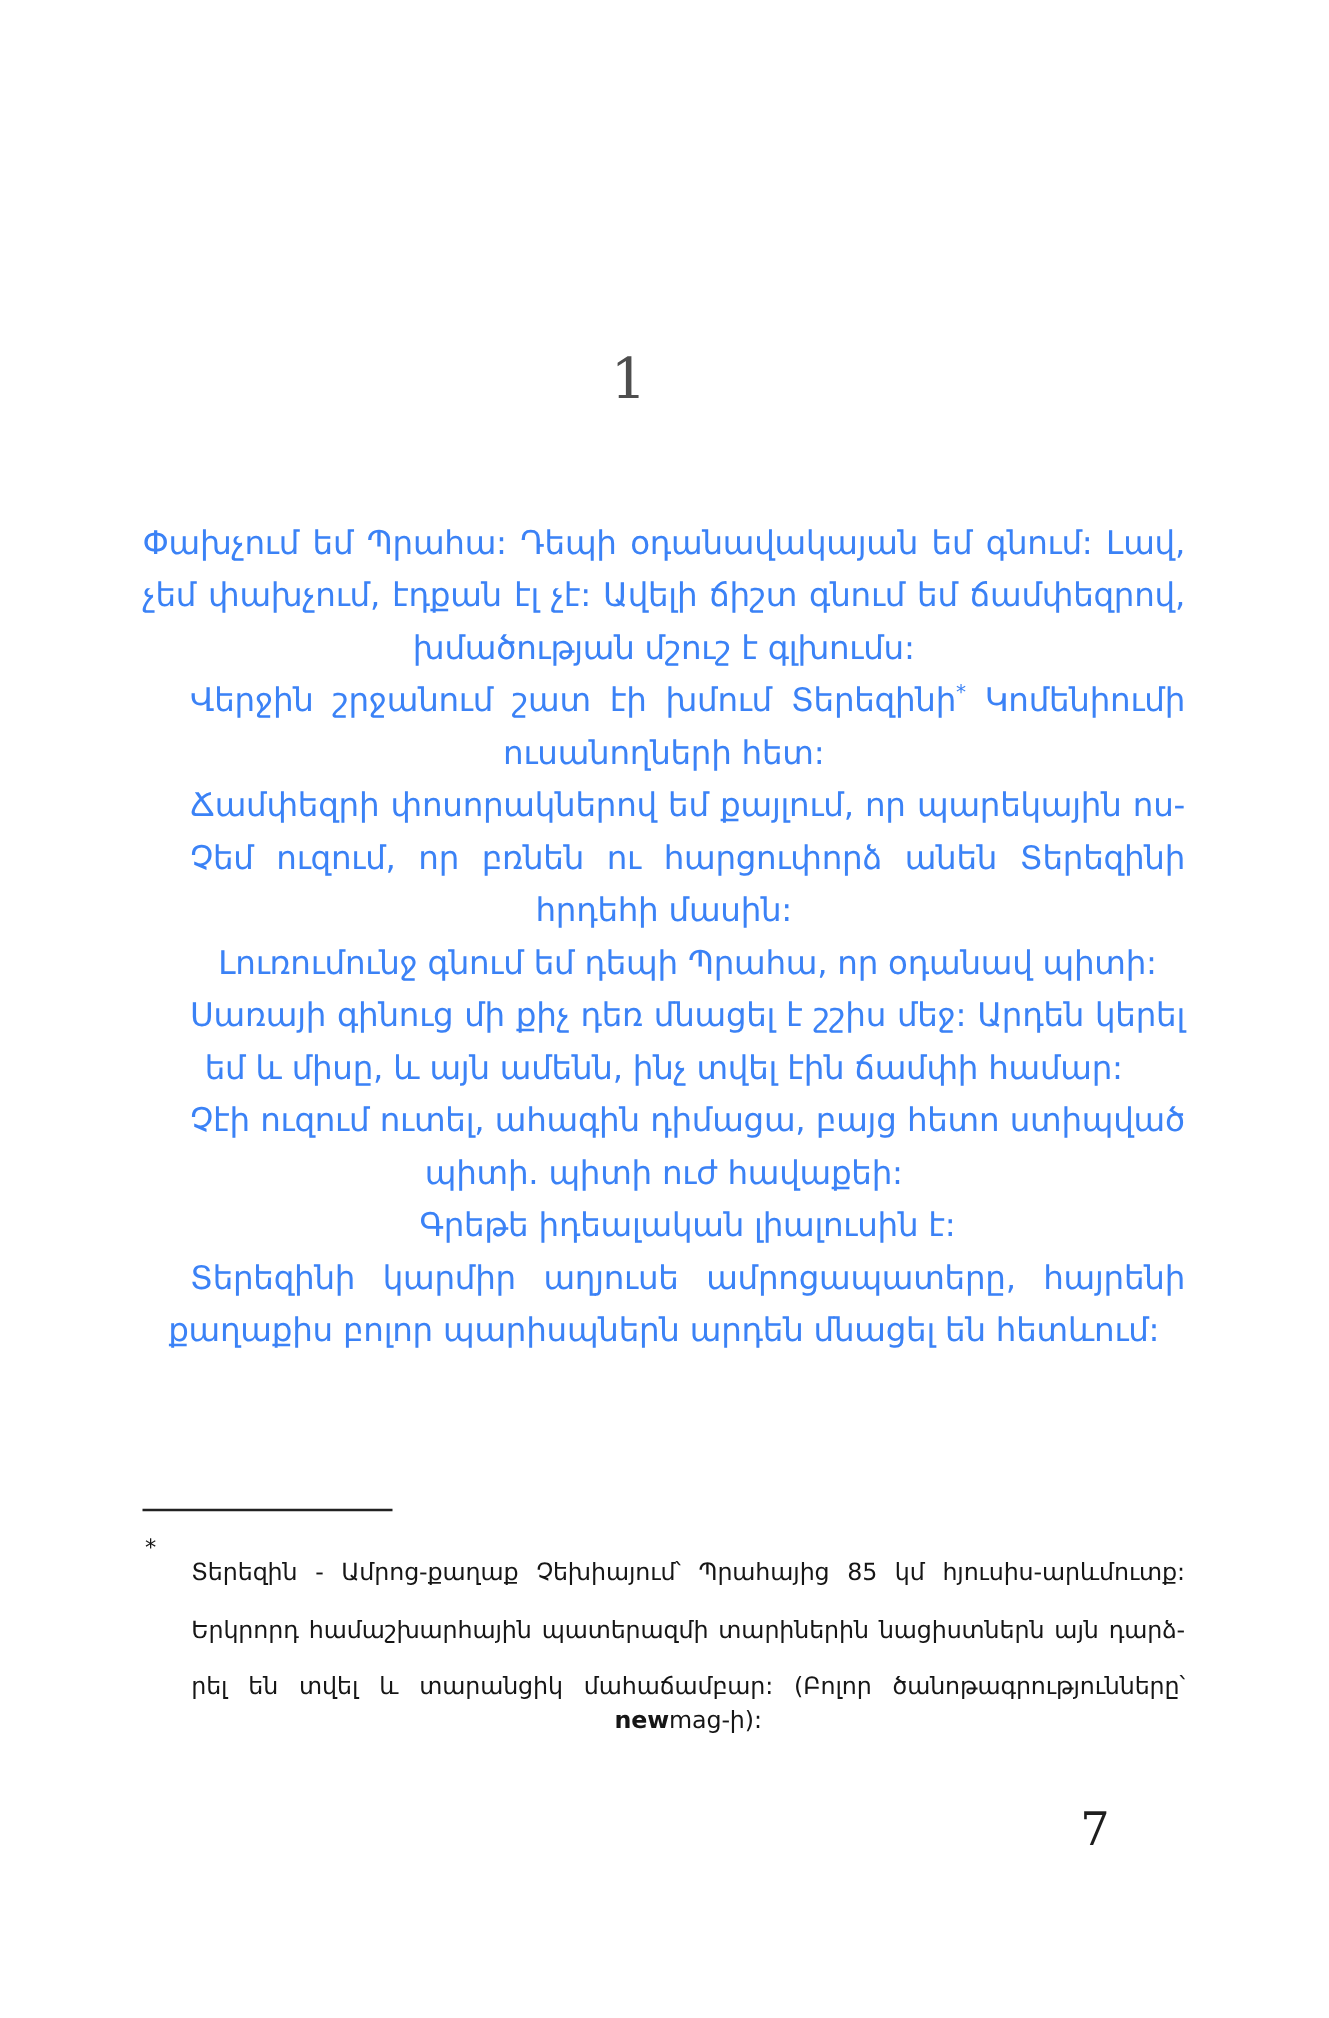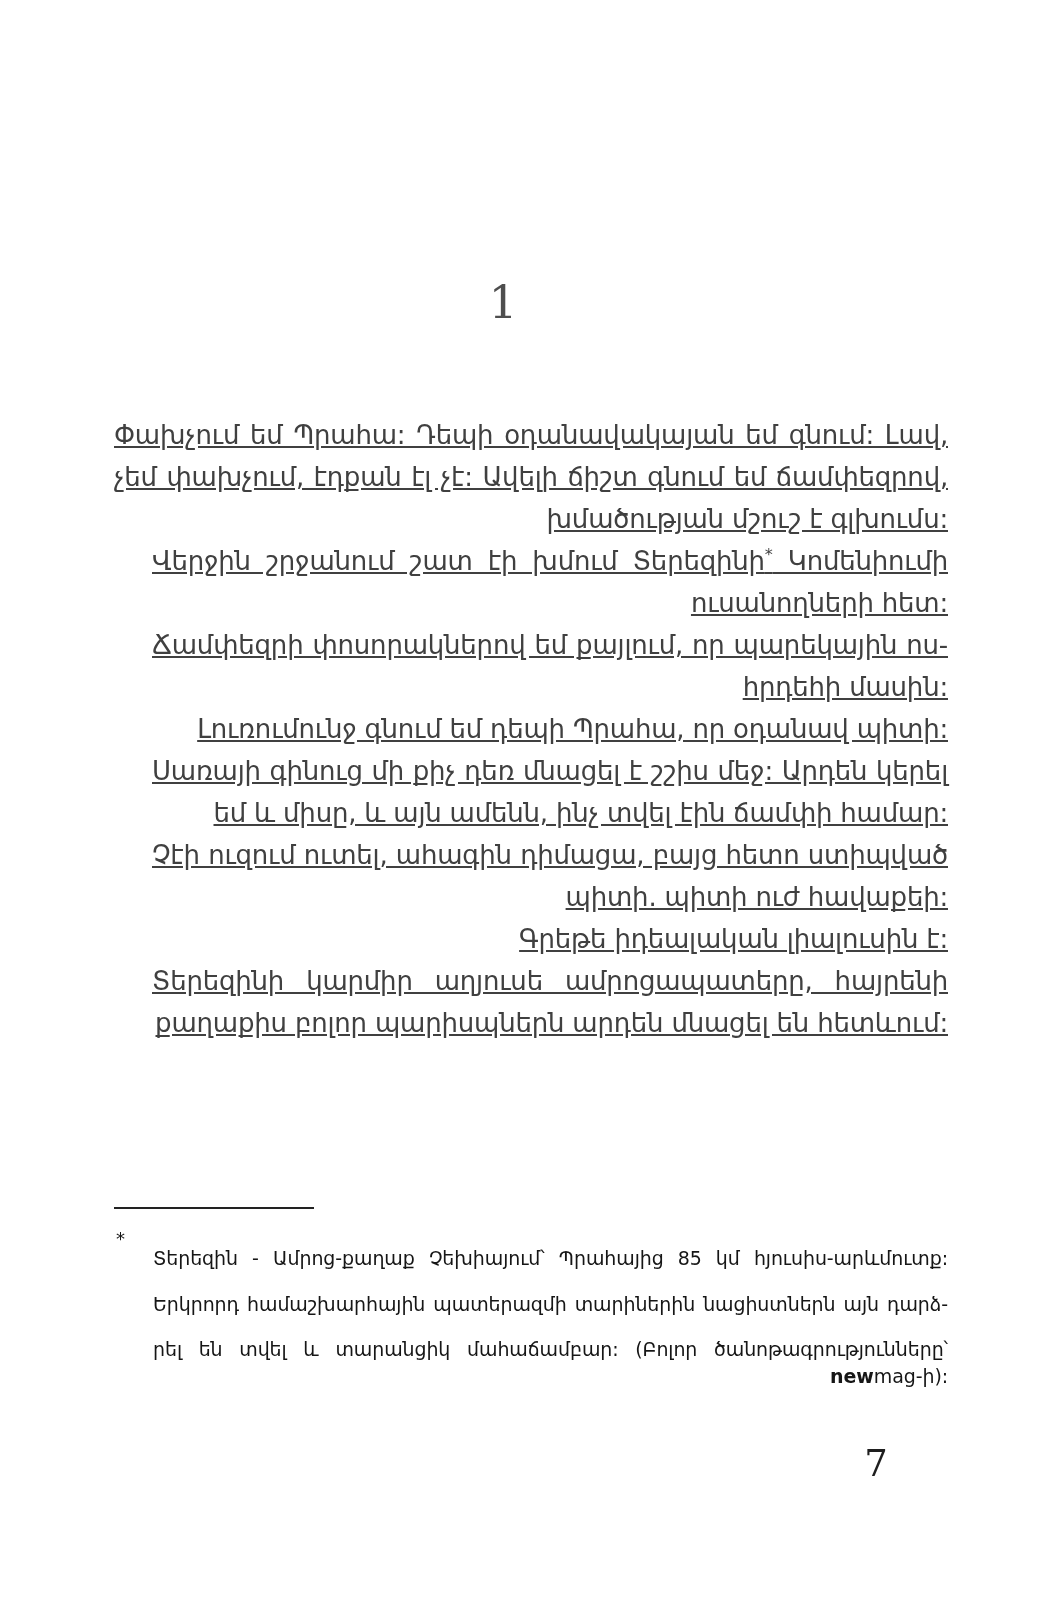--- a/index.html
+++ b/index.html
@@ -23,24 +23,23 @@
     color: #4e4e4e;
   }
   #body {
     position: absolute;
     top: 414px;
     left: 114px;
     width: 834px;
     font-size: 26px;
     line-height: 42px;
     letter-spacing: -0.2px;
-    color: #404040;
-    text-decoration: underline;
+    color: #3b82f6;
   }
-  .line { text-align: right; }
+  .line { text-align: center; }
   .just { text-align: justify; text-align-last: justify; }
   .ind  { text-indent: 38px; }
   sup.fnref {
     font-size: 0.62em;
     vertical-align: super;
     line-height: 0;
   }
   #fnrule {
     position: absolute;
     top: 1207px;
@@ -59,21 +58,21 @@
     letter-spacing: -0.1px;
     color: #161616;
   }
   #fnmarker {
     position: absolute;
     left: 2px;
     top: 0px;
     font-size: 18px;
   }
   #fnlines { margin-left: 39px; }
-  .fline { text-align: right; }
+  .fline { text-align: center; }
   .fline.just { text-align: justify; text-align-last: justify; margin-top: 19px; }
   .b { font-weight: bold; }
   #pagenum {
     position: absolute;
     top: 1444px;
     left: 848px;
     width: 56px;
     text-align: center;
     font-family: "DejaVu Serif", serif;
     font-size: 37px;
@@ -88,20 +87,21 @@
 
   <div id="chapter">1</div>
 
   <div id="body">
       <div class="line just">Փախչում եմ Պրահա: Դեպի օդանավակայան եմ գնում: Լավ,</div>
       <div class="line just">չեմ փախչում, էդքան էլ չէ: Ավելի ճիշտ գնում եմ ճամփեզրով,</div>
       <div class="line">խմածության մշուշ է գլխումս:</div>
       <div class="line just ind">Վերջին շրջանում շատ էի խմում Տերեզինի<sup class="fnref">*</sup> Կոմենիումի</div>
       <div class="line">ուսանողների հետ:</div>
       <div class="line just ind">Ճամփեզրի փոսորակներով եմ քայլում, որ պարեկային ոս-</div>
+      <div class="line just ind">Չեմ ուզում, որ բռնեն ու հարցուփորձ անեն Տերեզինի</div>
       <div class="line">հրդեհի մասին:</div>
       <div class="line ind">Լուռումունջ գնում եմ դեպի Պրահա, որ օդանավ պիտի:</div>
       <div class="line just ind">Սառայի գինուց մի քիչ դեռ մնացել է շշիս մեջ: Արդեն կերել</div>
       <div class="line">եմ և միսը, և այն ամենն, ինչ տվել էին ճամփի համար:</div>
       <div class="line just ind">Չէի ուզում ուտել, ահագին դիմացա, բայց հետո ստիպված</div>
       <div class="line">պիտի. պիտի ուժ հավաքեի:</div>
       <div class="line ind">Գրեթե իդեալական լիալուսին է:</div>
       <div class="line just ind">Տերեզինի կարմիր աղյուսե ամրոցապատերը, հայրենի</div>
       <div class="line">քաղաքիս բոլոր պարիսպներն արդեն մնացել են հետևում:</div>
     </div>

